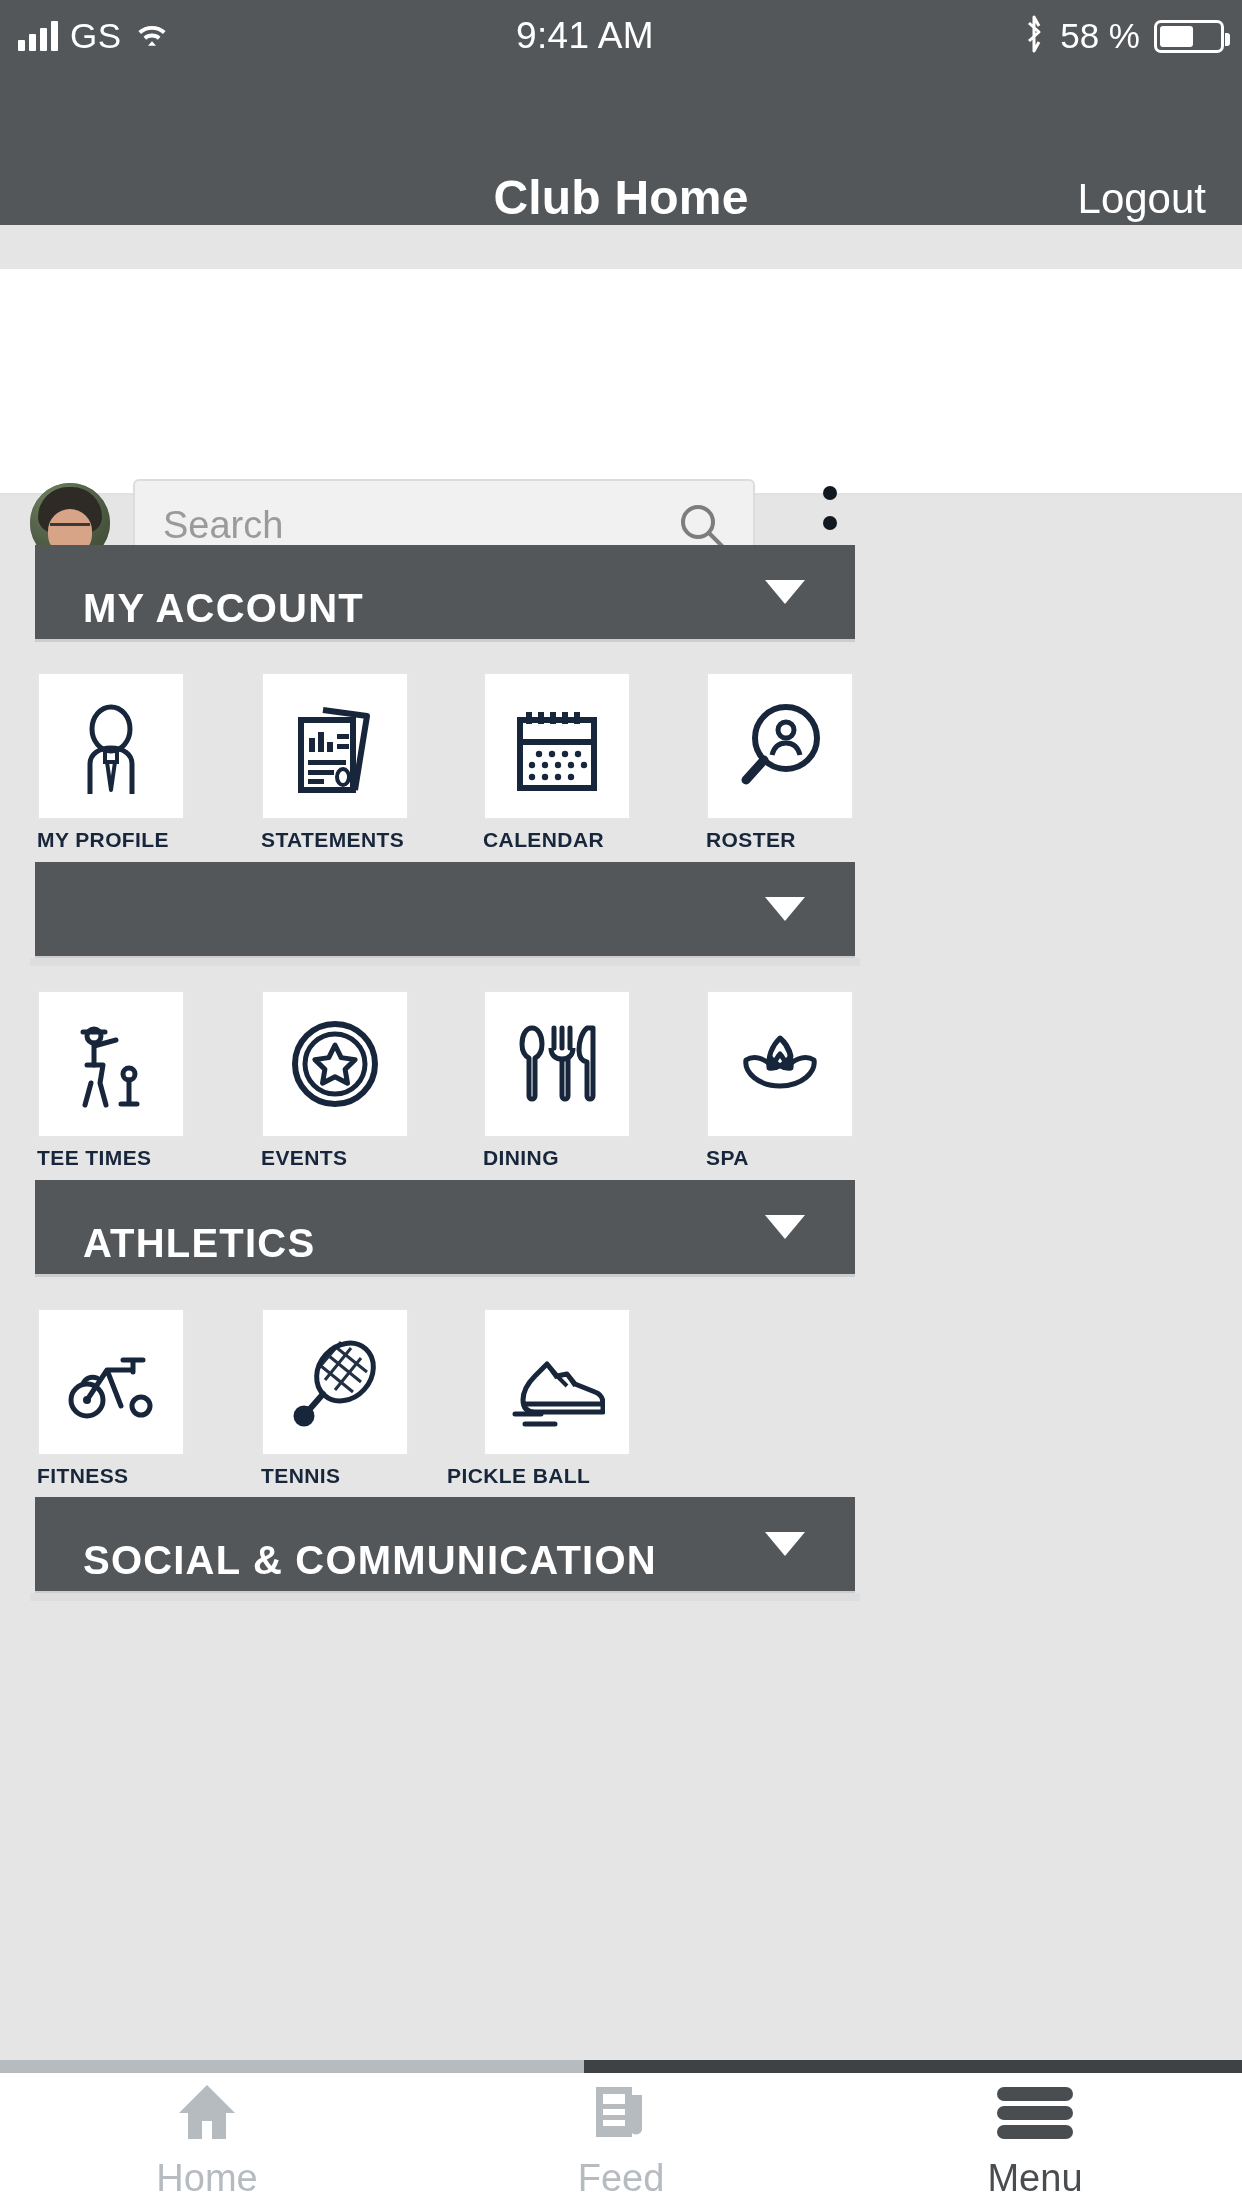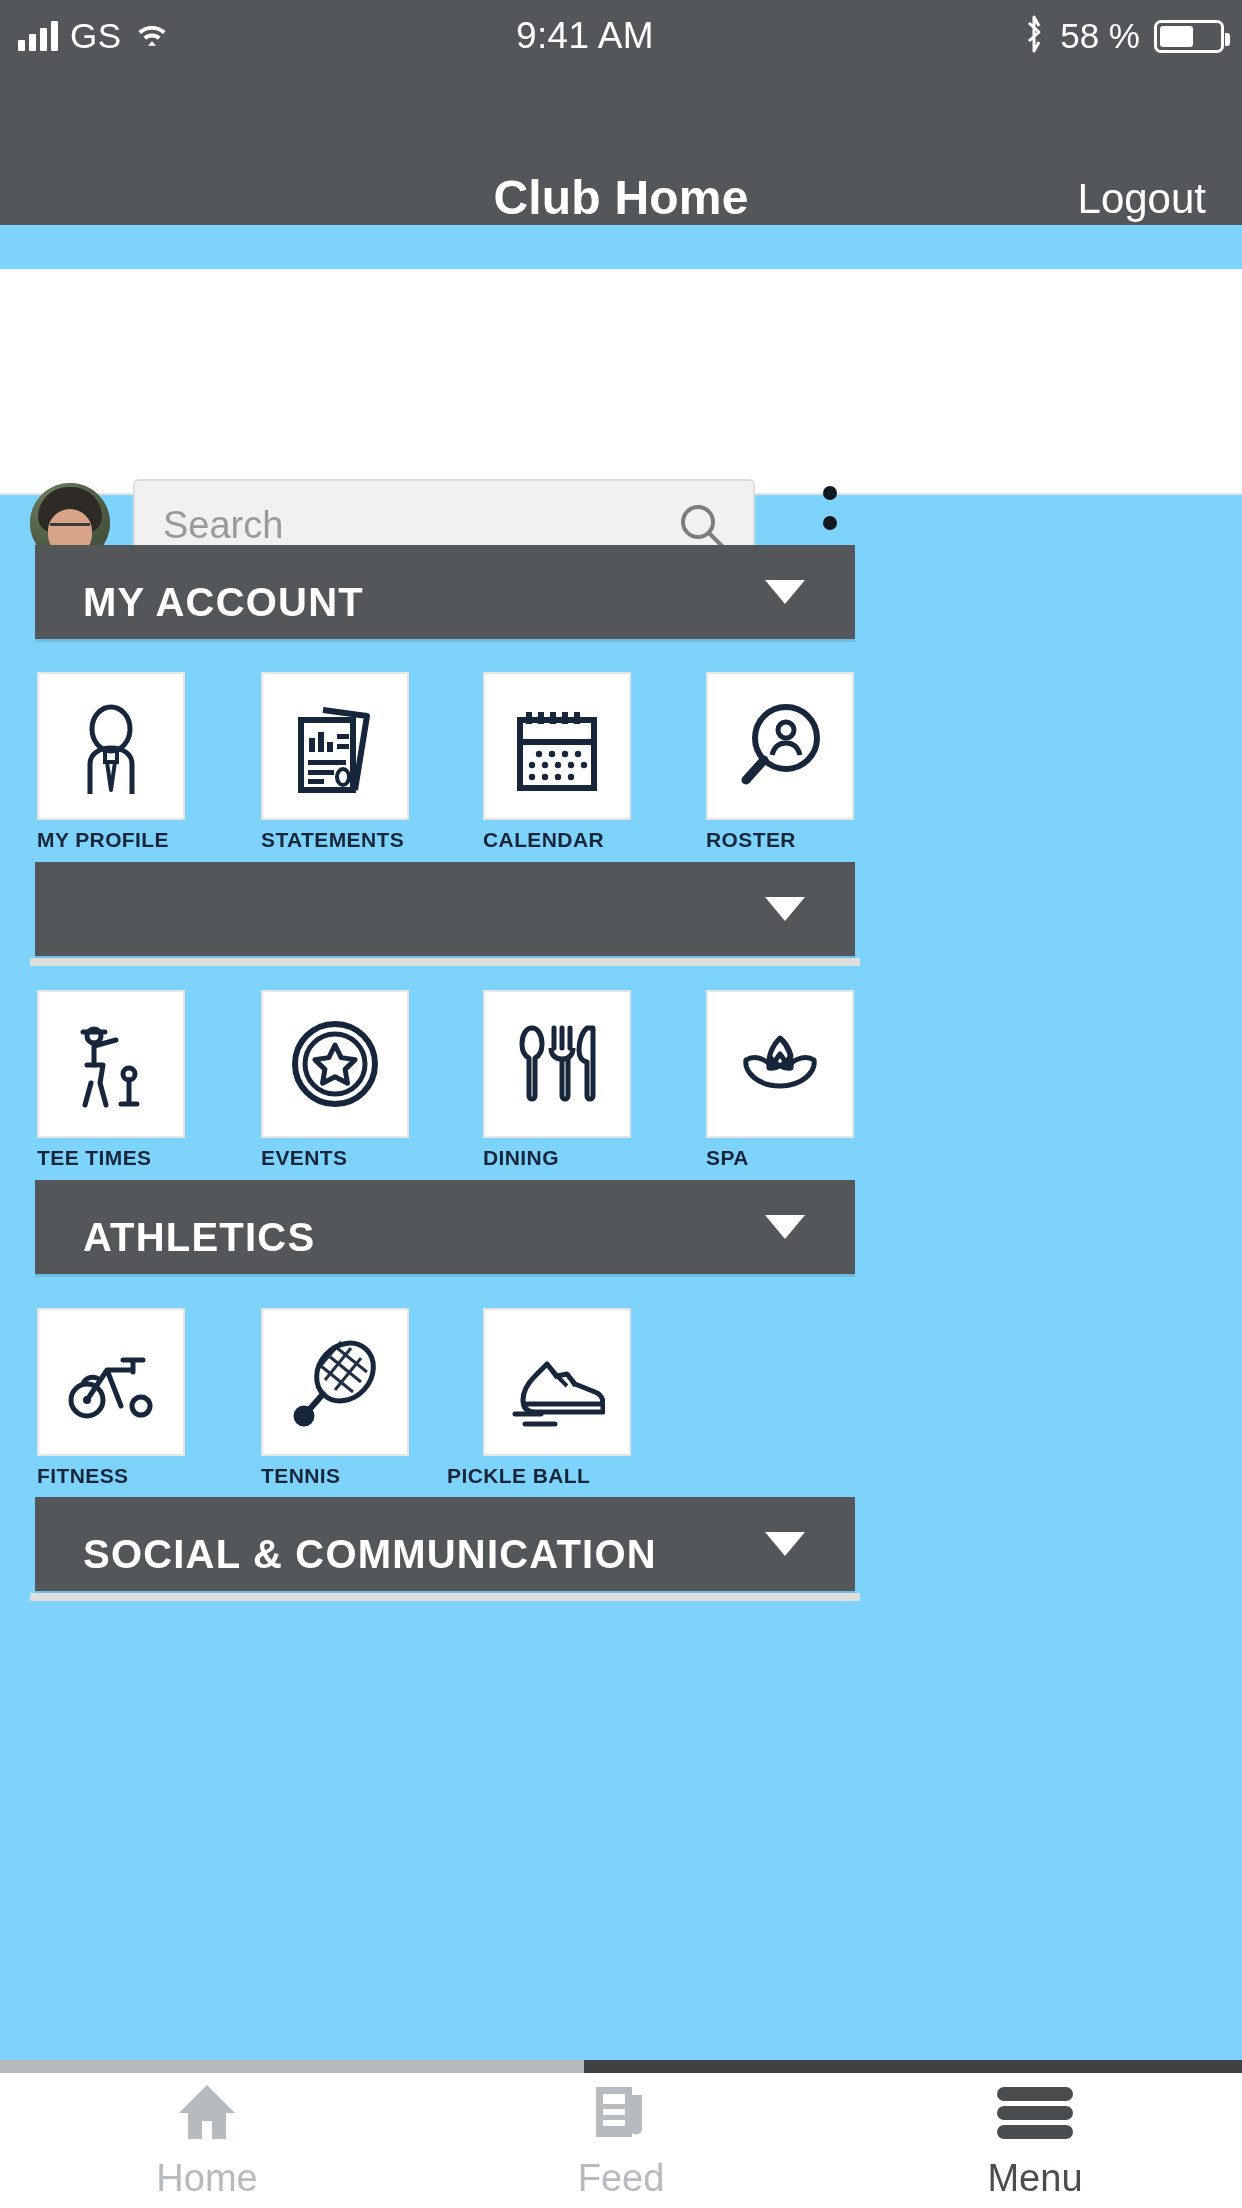--- a/index.html
+++ b/index.html
@@ -2,21 +2,21 @@
 <html><head>
 <meta charset="utf-8">
 <style>
   html,body{margin:0;padding:0;}
   body{
     width:1242px;height:2208px;overflow:hidden;
     background:#ffffff;
     font-family:"Liberation Sans", sans-serif;
     -webkit-font-smoothing:antialiased;
   }
-  .phone{position:relative;width:1242px;height:2208px;background:#7dd3fc;}
+  .phone{position:relative;width:1242px;height:2208px;background:#e5e5e5;}
 
   
   .statusbar{
     position:absolute;top:0;left:0;width:1242px;height:72px;
     background:#545759;color:#fff;
     display:flex;align-items:center;
   }
   .sb-left{position:absolute;left:18px;top:0;height:72px;display:flex;align-items:center;gap:12px;}
   .sb-center{position:absolute;left:0;width:1170px;text-align:center;top:0;height:72px;
              display:flex;align-items:center;justify-content:center;}
@@ -88,21 +88,21 @@
     display:flex;flex-direction:column;align-items:center;justify-content:center;gap:16px;
   }
   .kebab span{display:block;width:14px;height:14px;border-radius:50%;background:#111820;}
 
   
   .section-hdr{
     position:absolute;left:35px;width:820px;height:94px;
     background:#545759;box-shadow:0 3px 0 rgba(0,0,0,.10);
   }
   .section-hdr .lbl{
-    position:absolute;left:48px;top:10px;height:94px;display:flex;align-items:center;
+    position:absolute;left:48px;top:16px;height:94px;display:flex;align-items:center;
     color:#fff;font-size:40px;font-weight:700;letter-spacing:1.2px;
   }
   .section-hdr .caret{
     position:absolute;right:50px;top:0;height:94px;display:flex;align-items:center;
   }
   .caret-tri{
     width:0;height:0;border-left:20px solid transparent;border-right:20px solid transparent;
     border-top:24px solid #ffffff;
   }
 

